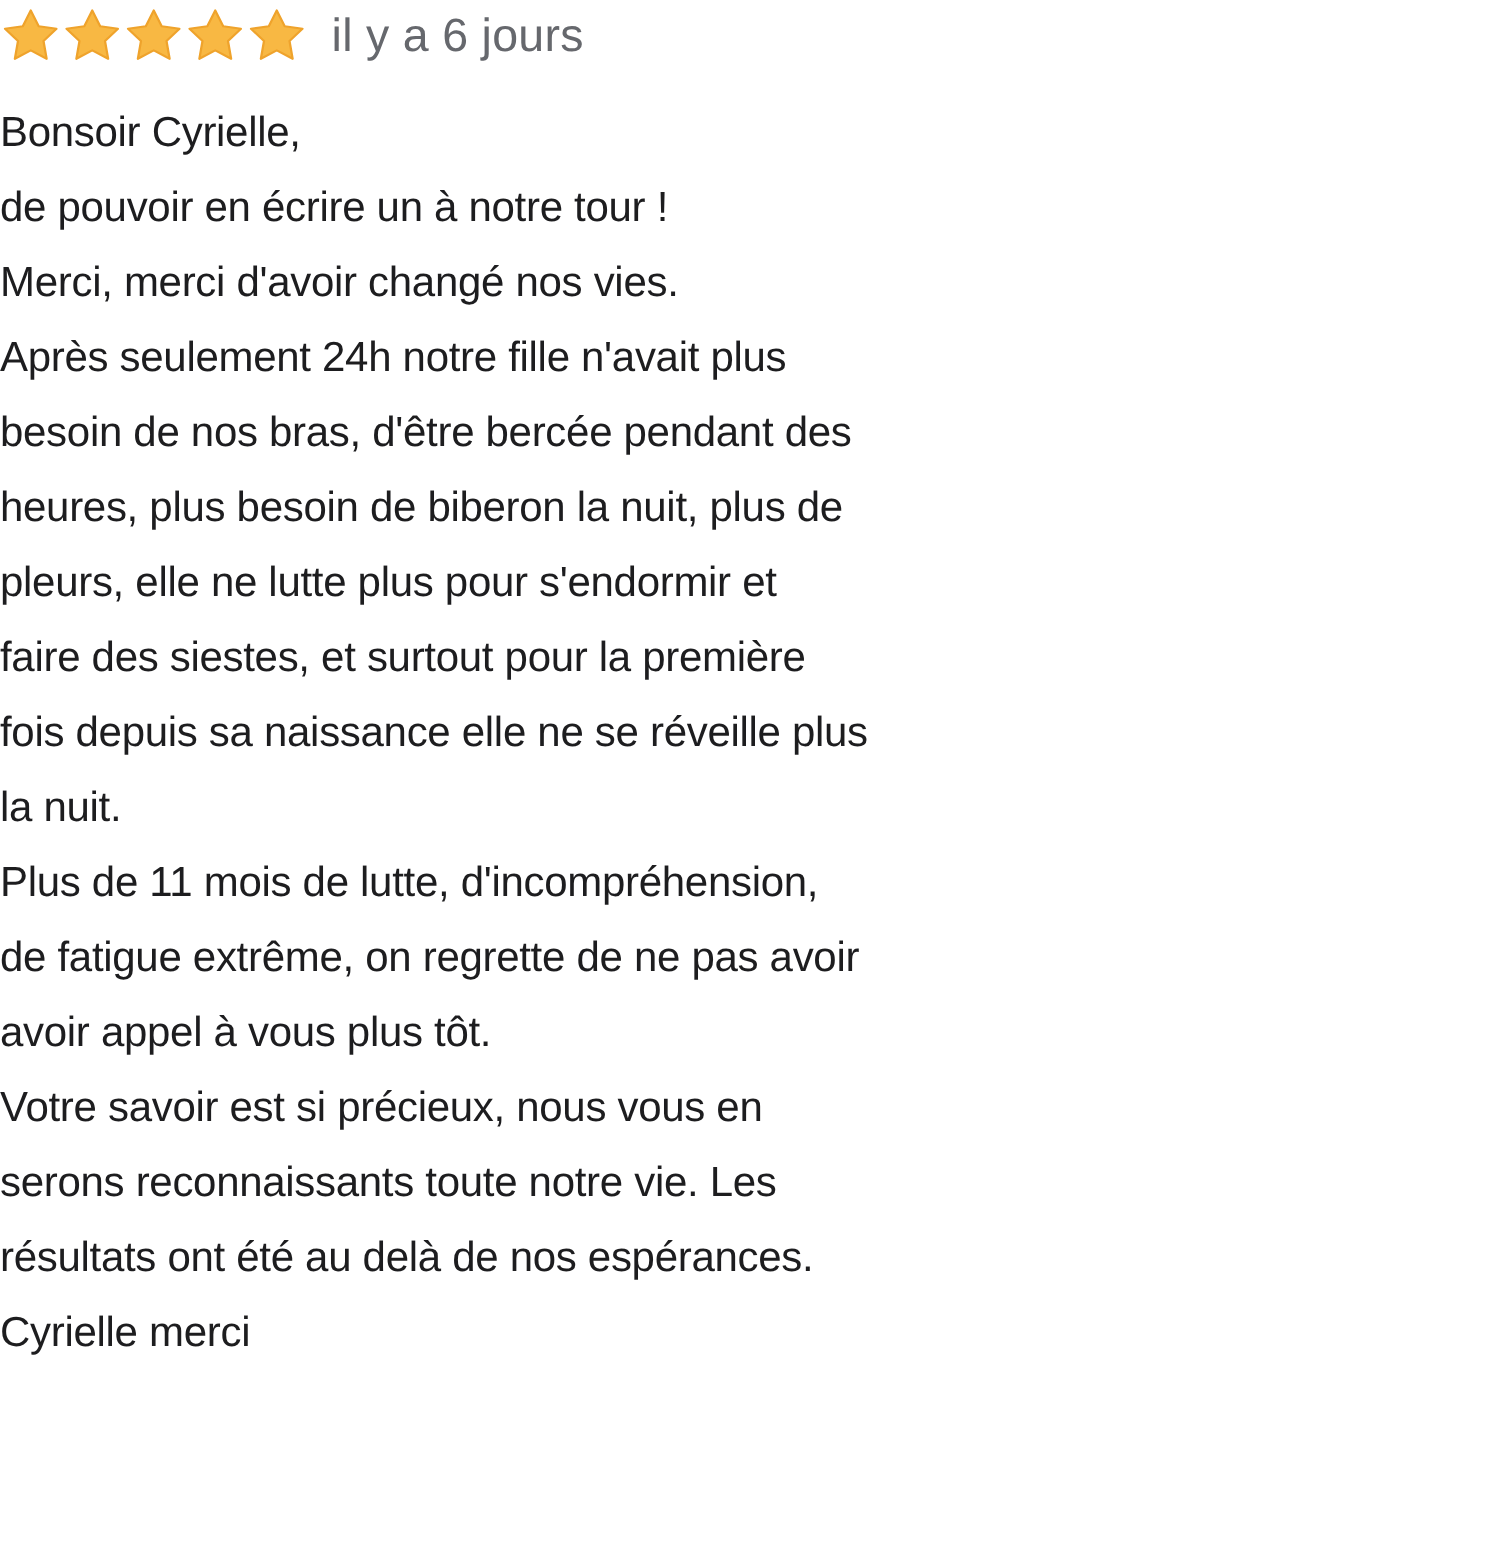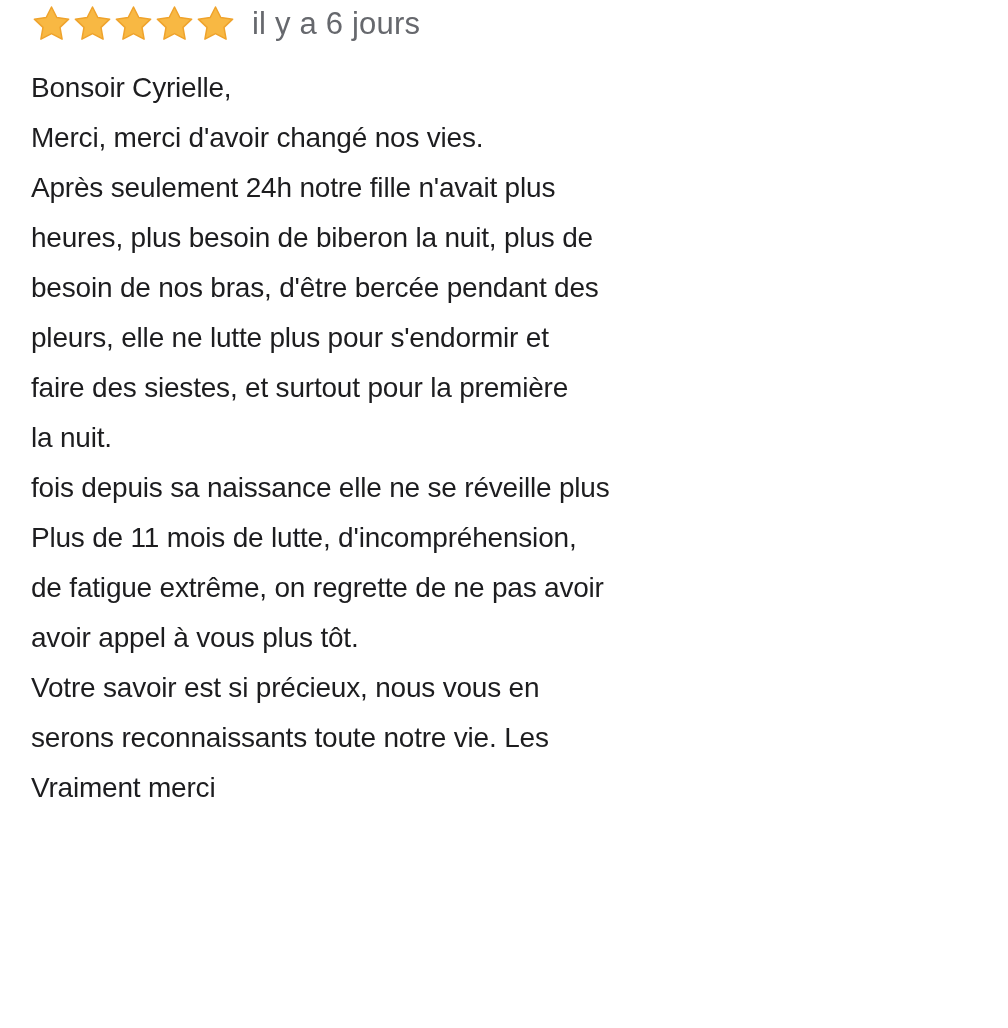--- a/index.html
+++ b/index.html
@@ -12,21 +12,20 @@
   * { margin: 0; padding: 0; box-sizing: border-box; }
   html, body {
     background: var(--bg);
     font-family: "Liberation Sans", "DejaVu Sans", sans-serif;
   }
   .review {
     width: 1008px;
     height: 1028px;
     background: var(--bg);
     overflow: hidden;
-    padding-left: 31px;
   }
   .review-header {
     display: flex;
     align-items: center;
     padding-top: 4px;
     height: 44px;
   }
   .stars {
     display: flex;
     align-items: center;
@@ -88,28 +87,30 @@
         <svg viewBox="0 0 24 24">
             <path d="M12 1.8 L15.18 8.1 L22.3 9.1 L17.1 14 L18.35 21.1 L12 17.75 L5.65 21.1 L6.9 14 L1.7 9.1 L8.82 8.1 Z" fill="var(--star-fill)" stroke="var(--star-stroke)" stroke-width="0.9" stroke-linejoin="round"></path>
           </svg>
       </span>
     </div>
     <span class="timestamp">il y a 6 jours</span>
   </div>
 
   <div class="review-body">
     <div class="line">Bonsoir Cyrielle,</div>
+    <div class="line">de pouvoir en écrire un à notre tour !</div>
     <div class="line">Merci, merci d'avoir changé nos vies.</div>
     <div class="line">Après seulement 24h notre fille n'avait plus</div>
+    <div class="line">besoin de nos bras, d'être bercée pendant des</div>
     <div class="line">heures, plus besoin de biberon la nuit, plus de</div>
-    <div class="line">besoin de nos bras, d'être bercée pendant des</div>
     <div class="line">pleurs, elle ne lutte plus pour s'endormir et</div>
     <div class="line">faire des siestes, et surtout pour la première</div>
+    <div class="line">fois depuis sa naissance elle ne se réveille plus</div>
     <div class="line">la nuit.</div>
-    <div class="line">fois depuis sa naissance elle ne se réveille plus</div>
     <div class="line">Plus de 11 mois de lutte, d'incompréhension,</div>
     <div class="line">de fatigue extrême, on regrette de ne pas avoir</div>
     <div class="line">avoir appel à vous plus tôt.</div>
     <div class="line">Votre savoir est si précieux, nous vous en</div>
     <div class="line">serons reconnaissants toute notre vie. Les</div>
-    <div class="line">Vraiment merci</div>
+    <div class="line">résultats ont été au delà de nos espérances.</div>
+    <div class="line">Cyrielle merci</div>
   </div>
 </div>
 
 </body></html>

